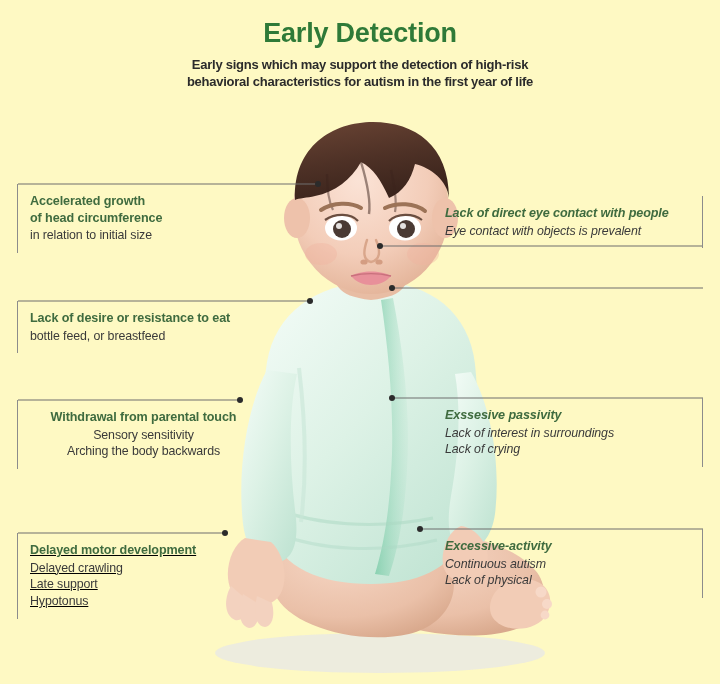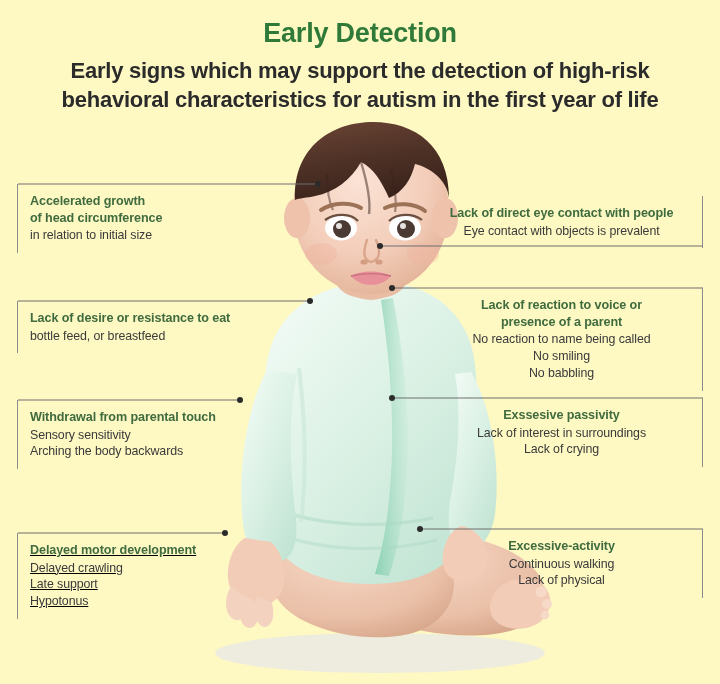--- a/index.html
+++ b/index.html
@@ -27,21 +27,21 @@
   }
   .title {
     font-size: 27px;
     font-weight: bold;
     color: #2f7a38;
     letter-spacing: -0.2px;
     line-height: 1.15;
     margin: 0;
   }
   .subtitle {
-    font-size: 22px;
+    font-size: 13px;
     font-weight: bold;
     color: #2b2b2b;
     line-height: 1.32;
     margin: 7px 0 0 0;
     letter-spacing: -0.25px;
   }
   .subtitle span { display: block; }
 
   
   .photo-wrap {
@@ -61,21 +61,21 @@
     width: 720px; height: 684px;
     pointer-events: none;
   }
 
   
   .callout {
     position: absolute;
     box-sizing: border-box;
   }
   .callout.left  { padding: 9px 10px 9px 12px; text-align: left;  border-left: 1.3px solid #8c8c8c; }
-  .callout.right { padding: 9px 24px 9px 10px; text-align: center; border-right: 1.3px solid #8c8c8c; }
+  .callout.right { padding: 9px 24px 9px 10px; text-align: left; border-right: 1.3px solid #8c8c8c; font-style: italic; }
 
   .c-head {
     font-size: 12.6px;
     font-weight: bold;
     color: #3f6b3f;
     line-height: 1.33;
     margin: 0 0 1px 0;
     letter-spacing: -0.1px;
   }
   .c-head span { display: block; }
@@ -257,31 +257,22 @@
     <div class="c-line">Eye contact with objects is prevalent</div>
   </div>
 
   <div class="callout left" style="left:17px; top:301px; width:250px;">
     <div class="c-head">
       <span>Lack of desire or resistance to eat</span>
     </div>
     <div class="c-line">bottle feed, or breastfeed</div>
   </div>
 
-  <div class="callout right" style="right:17px; top:288px; width:268px;">
-    <div class="c-head">
-      <span>Lack of reaction to voice or</span>
-      <span>presence of a parent</span>
-    </div>
-    <div class="c-line">No reaction to name being called</div>
-    <div class="c-line">No smiling</div>
-    <div class="c-line">No babbling</div>
-  </div>
-
-  <div class="callout left" style="left:17px; top:400px; width:250px;">
+
+  <div class="callout left" style="left:17px; top:400px; width:250px;text-align:center;">
     <div class="c-head">
       <span>Withdrawal from parental touch</span>
     </div>
     <div class="c-line">Sensory sensitivity</div>
     <div class="c-line">Arching the body backwards</div>
   </div>
 
   <div class="callout right" style="right:17px; top:398px; width:268px;">
     <div class="c-head">
       <span>Exssesive passivity</span>
@@ -296,17 +287,17 @@
     </div>
     <div class="c-line">Delayed crawling</div>
     <div class="c-line">Late support</div>
     <div class="c-line">Hypotonus</div>
   </div>
 
   <div class="callout right" style="right:17px; top:529px; width:268px;">
     <div class="c-head">
       <span>Excessive-activity</span>
     </div>
-    <div class="c-line">Continuous walking</div>
+    <div class="c-line">Continuous autism</div>
     <div class="c-line">Lack of physical</div>
   </div>
 
 </div>
 
 </body></html>

